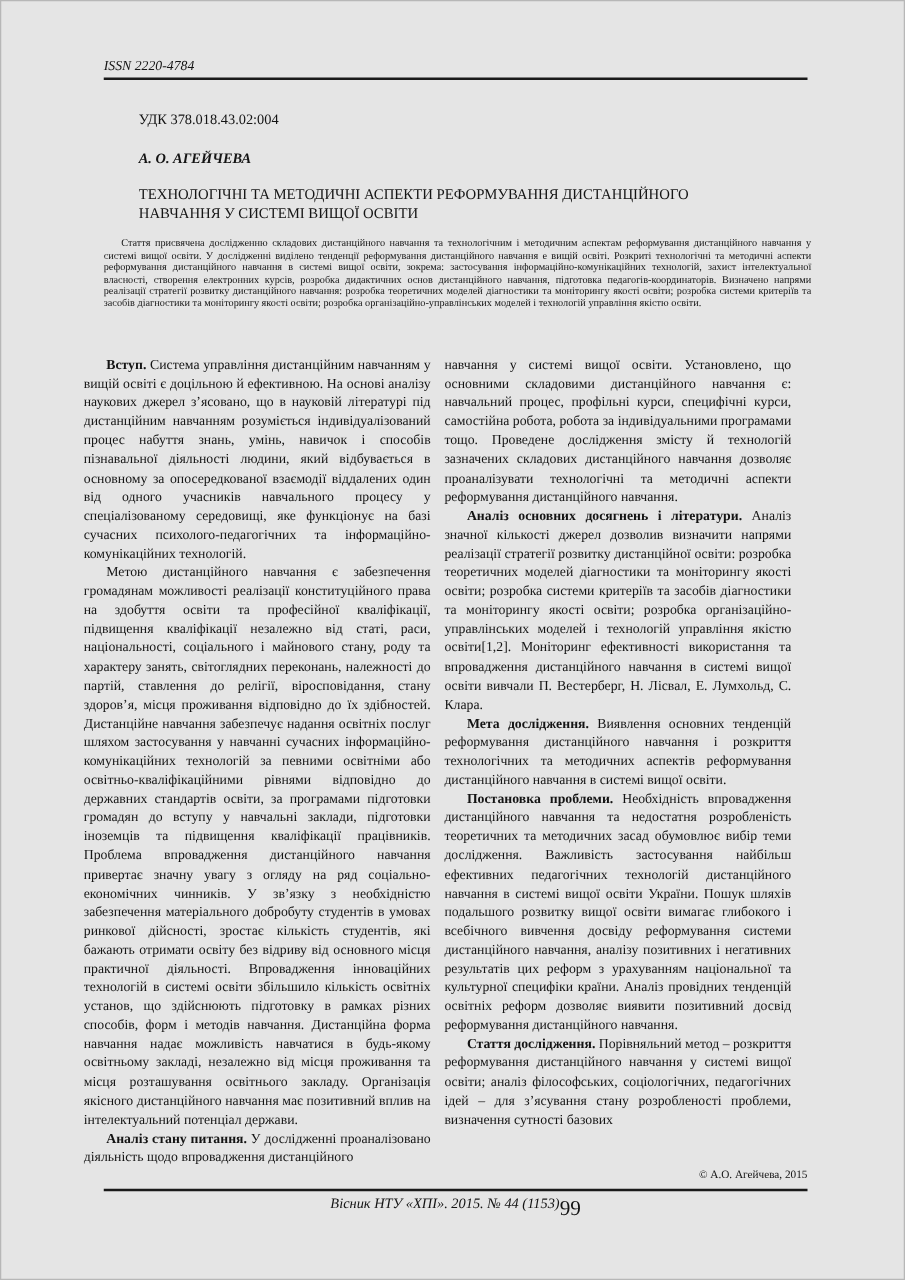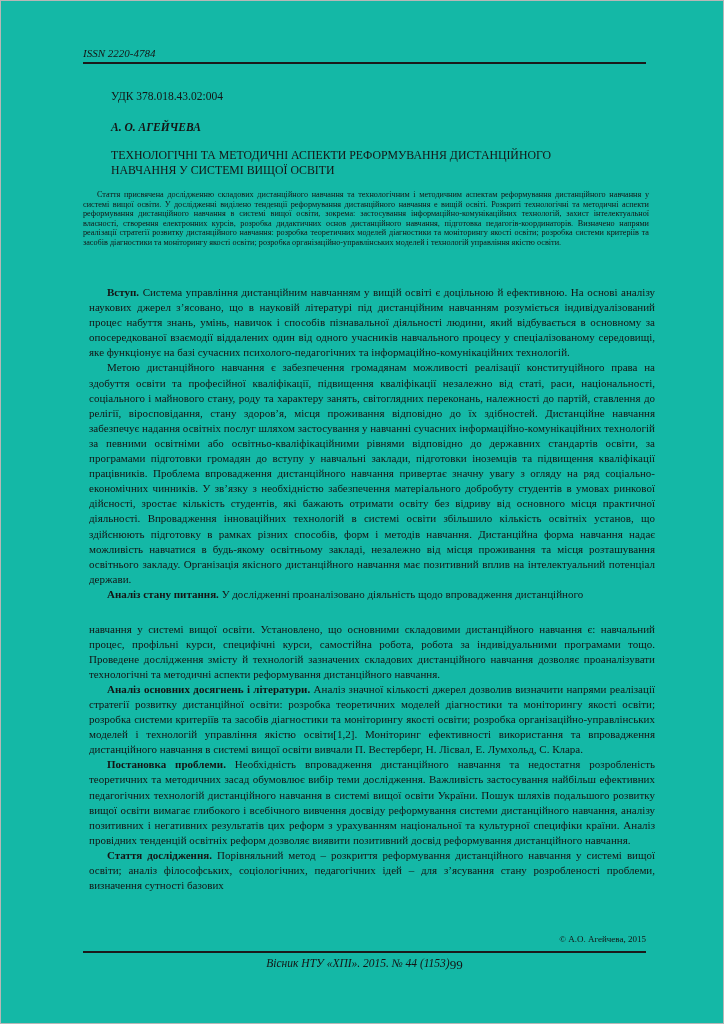--- a/index.html
+++ b/index.html
@@ -1,20 +1,20 @@
 <!DOCTYPE html>
 <html lang="uk"><head>
 <meta charset="utf-8">
 <style>
   html, body { margin:0; padding:0; background:#ffffff; }
   .page {
     position: relative;
     width: 724px; height: 1024px;
     box-sizing: border-box;
-    background: #14b8a6;
+    background: #e5e5e5;
     border: 1px solid #b7b7b7;
     font-family: "Liberation Serif", "DejaVu Serif", serif;
     color: #141414;
     overflow: hidden;
   }
   .header {
     position: absolute; left: 82px; right: 77px; top: 46px;
     display: flex; justify-content: space-between; align-items: flex-end;
     font-style: italic; font-size: 11px;
     border-bottom: 2px solid #1a1a1a;
@@ -23,37 +23,37 @@
   .udc    { position: absolute; left: 110px; top: 89px;  font-size: 11.5px; }
   .author { position: absolute; left: 110px; top: 120px; font-size: 11.5px; font-weight: bold; font-style: italic; }
   .title  {
     position: absolute; left: 110px; top: 147px; width: 508px;
     margin: 0; font-size: 11.8px; font-weight: normal; line-height: 15px;
   }
   .abstract-block { position: absolute; left: 82px; top: 189px; width: 566px; }
   .abstract-block p { margin: 0; font-size: 8.2px; line-height: 9.6px; text-align: justify; }
   .abstract-block p { text-indent: 14px; }
   .columns {
-    position: absolute; left: 88px; top: 284px; width: 566px; height: 662px;
-    display: flex; gap: 11px; overflow: hidden; flex-direction: column;
+    position: absolute; left: 66px; top: 284px; width: 566px; height: 662px;
+    display: flex; gap: 11px; overflow: hidden;
   }
   .col { flex: 1 1 0; min-width: 0; }
   .col p {
     margin: 0; font-size: 11px; line-height: 15.1px;
     text-align: justify; text-indent: 18px;
   }
   .col p.no-indent { text-indent: 0; }
   .copyright { position: absolute; right: 77px; top: 933px; font-size: 9px; }
   .footer-rule { position: absolute; left: 82px; right: 77px; top: 950px; border-top: 2px solid #1a1a1a; height: 0; }
   .footer-bottom {
     position: absolute; left: 82px; right: 77px; top: 956px;
     display: flex; justify-content: center; align-items: flex-start;
   }
   .journal-ref { font-style: italic; font-size: 11.5px; }
-  .page-num { font-size: 13px; }
+  .page-num { font-size: 17px; }
 </style>
 </head>
 <body>
 
 <div class="page">
 
   <div class="header">
     <span>ISSN 2220-4784</span>
   </div>
 
@@ -69,20 +69,21 @@
 
   <div class="columns">
     <div class="col">
         <p><b>Вступ. </b>Система управління дистанційним навчанням у вищій освіті є доцільною й ефективною. На основі аналізу наукових джерел з’ясовано, що в науковій літературі під дистанційним навчанням розуміється індивідуалізований процес набуття знань, умінь, навичок і способів пізнавальної діяльності людини, який відбувається в основному за опосередкованої взаємодії віддалених один від одного учасників навчального процесу у спеціалізованому середовищі, яке функціонує на базі сучасних психолого-педагогічних та інформаційно-комунікаційних технологій.</p>
         <p>Метою дистанційного навчання є забезпечення громадянам можливості реалізації конституційного права на здобуття освіти та професійної кваліфікації, підвищення кваліфікації незалежно від статі, раси, національності, соціального і майнового стану, роду та характеру занять, світоглядних переконань, належності до партій, ставлення до релігії, віросповідання, стану здоров’я, місця проживання відповідно до їх здібностей. Дистанційне навчання забезпечує надання освітніх послуг шляхом застосування у навчанні сучасних інформаційно-комунікаційних технологій за певними освітніми або освітньо-кваліфікаційними рівнями відповідно до державних стандартів освіти, за програмами підготовки громадян до вступу у навчальні заклади, підготовки іноземців та підвищення кваліфікації працівників. Проблема впровадження дистанційного навчання привертає значну увагу з огляду на ряд соціально-економічних чинників. У зв’язку з необхідністю забезпечення матеріального добробуту студентів в умовах ринкової дійсності, зростає кількість студентів, які бажають отримати освіту без відриву від основного місця практичної діяльності. Впровадження інноваційних технологій в системі освіти збільшило кількість освітніх установ, що здійснюють підготовку в рамках різних способів, форм і методів навчання. Дистанційна форма навчання надає можливість навчатися в будь-якому освітньому закладі, незалежно від місця проживання та місця розташування освітнього закладу. Організація якісного дистанційного навчання має позитивний вплив на інтелектуальний потенціал держави.</p>
         <p><b>Аналіз стану питання. </b>У дослідженні проаналізовано діяльність щодо впровадження дистанційного</p>
       </div>
     <div class="col">
         <p class="no-indent">навчання у системі вищої освіти. Установлено, що основними складовими дистанційного навчання є: навчальний процес, профільні курси, специфічні курси, самостійна робота, робота за індивідуальними програмами тощо. Проведене дослідження змісту й технологій зазначених складових дистанційного навчання дозволяє проаналізувати технологічні та методичні аспекти реформування дистанційного навчання.</p>
         <p><b>Аналіз основних досягнень і літератури. </b>Аналіз значної кількості джерел дозволив визначити напрями реалізації стратегії розвитку дистанційної освіти: розробка теоретичних моделей діагностики та моніторингу якості освіти; розробка системи критеріїв та засобів діагностики та моніторингу якості освіти; розробка організаційно-управлінських моделей і технологій управління якістю освіти[1,2]. Моніторинг ефективності використання та впровадження дистанційного навчання в системі вищої освіти вивчали П. Вестерберг, Н. Лісвал, Е. Лумхольд, С. Клара.</p>
+        <p><b>Мета дослідження. </b>Виявлення основних тенденцій реформування дистанційного навчання і розкриття технологічних та методичних аспектів реформування дистанційного навчання в системі вищої освіти.</p>
         <p><b>Постановка проблеми. </b>Необхідність впровадження дистанційного навчання та недостатня розробленість теоретичних та методичних засад обумовлює вибір теми дослідження. Важливість застосування найбільш ефективних педагогічних технологій дистанційного навчання в системі вищої освіти України. Пошук шляхів подальшого розвитку вищої освіти вимагає глибокого і всебічного вивчення досвіду реформування системи дистанційного навчання, аналізу позитивних і негативних результатів цих реформ з урахуванням національної та культурної специфіки країни. Аналіз провідних тенденцій освітніх реформ дозволяє виявити позитивний досвід реформування дистанційного навчання.</p>
         <p><b>Стаття дослідження. </b>Порівняльний метод – розкриття реформування дистанційного навчання у системі вищої освіти; аналіз філософських, соціологічних, педагогічних ідей – для з’ясування стану розробленості проблеми, визначення сутності базових</p>
       </div>
   </div>
 
   <div class="copyright">© А.О. Агейчева, 2015</div>
   <div class="footer-rule"></div>
   <div class="footer-bottom">
     <span class="journal-ref">Вісник НТУ «ХПІ». 2015. № 44 (1153)</span>
     <span class="page-num">99</span>

